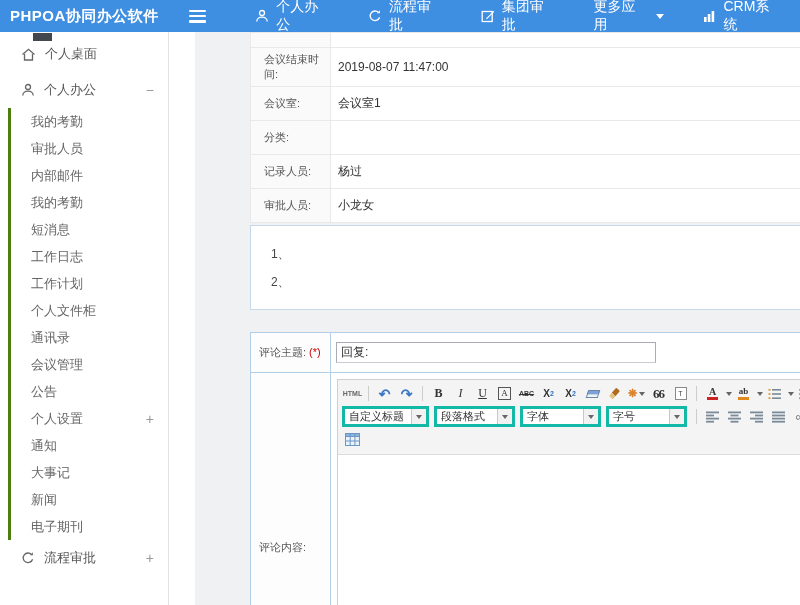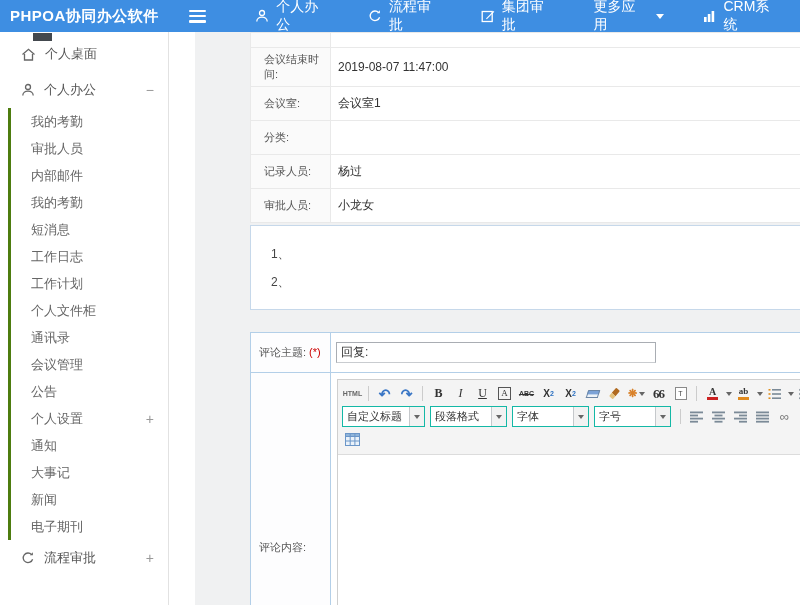--- a/index.html
+++ b/index.html
@@ -72,21 +72,21 @@
   .mini-caret { width:0;height:0;border-left:3px solid transparent;border-right:3px solid transparent;border-top:4px solid #666; margin-left:2px; }
   .colorbtn { flex-direction:column; line-height:9px; font-size:10px; font-weight:bold; }
   .colorbar { width:11px; height:3px; margin-top:1px; }
   .red-bar { background:#cc2222; } .org-bar { background:#e08a1e; }
   .eraser { width:12px; height:8px; transform:skewX(-18deg); background:linear-gradient(#7ca3d8 55%, #eef3f8 45%); border:1px solid #6c86a5; }
   .brush { width:5px; height:11px; background:linear-gradient(#b06a20 60%, #e3c17e 40%); transform:rotate(40deg); border-radius:1px; }
   .wand { color:#d9822b; font-size:11px; font-weight:bold; }
   .pastebox { width:12px; height:13px; border:1px solid #8a8a8a; background:#fff; font-size:7px; color:#444; display:flex; align-items:center; justify-content:center; }
   .newpage { width:11px; height:14px; border:1px solid #999; background:#fff; position:relative; }
   .newpage::after { content:""; position:absolute; top:-1px; right:-1px; width:0; height:0; border-top:4px solid #f4f4f4; border-left:4px solid #bbb; }
-  .combo { display:flex; align-items:center; height:21px; border:1px solid #14b8a6; background:#fff; margin-right:4px; cursor:pointer; }
+  .combo { display:flex; align-items:center; height:21px; border:3px solid #14b8a6; background:#fff; margin-right:4px; cursor:pointer; }
   .combo-label { font-size:11px; color:#333; padding:0 4px; }
   .combo-caretbox { width:15px; height:100%; border-left:1px solid #c5c8cb; display:flex; align-items:center; justify-content:center; background:#f2f2f2; }
   .w82 .combo-label { width:66px; } .w76 .combo-label { width:60px; }
   .infinity { font-size:13px; color:#777; }
   .unlink-q { position:absolute; top:1px; right:1px; font-size:7px; color:#2f9e2f; font-weight:bold; }
   .imgicon { width:14px; height:11px; border:1px solid #888; background:linear-gradient(160deg,#f8d77a 30%, #c96a1e 60%, #7a3c10 100%); position:relative; }
   .editor-body { height:260px; background:#fff; }
 
   svg { display:block; }
 </style>

